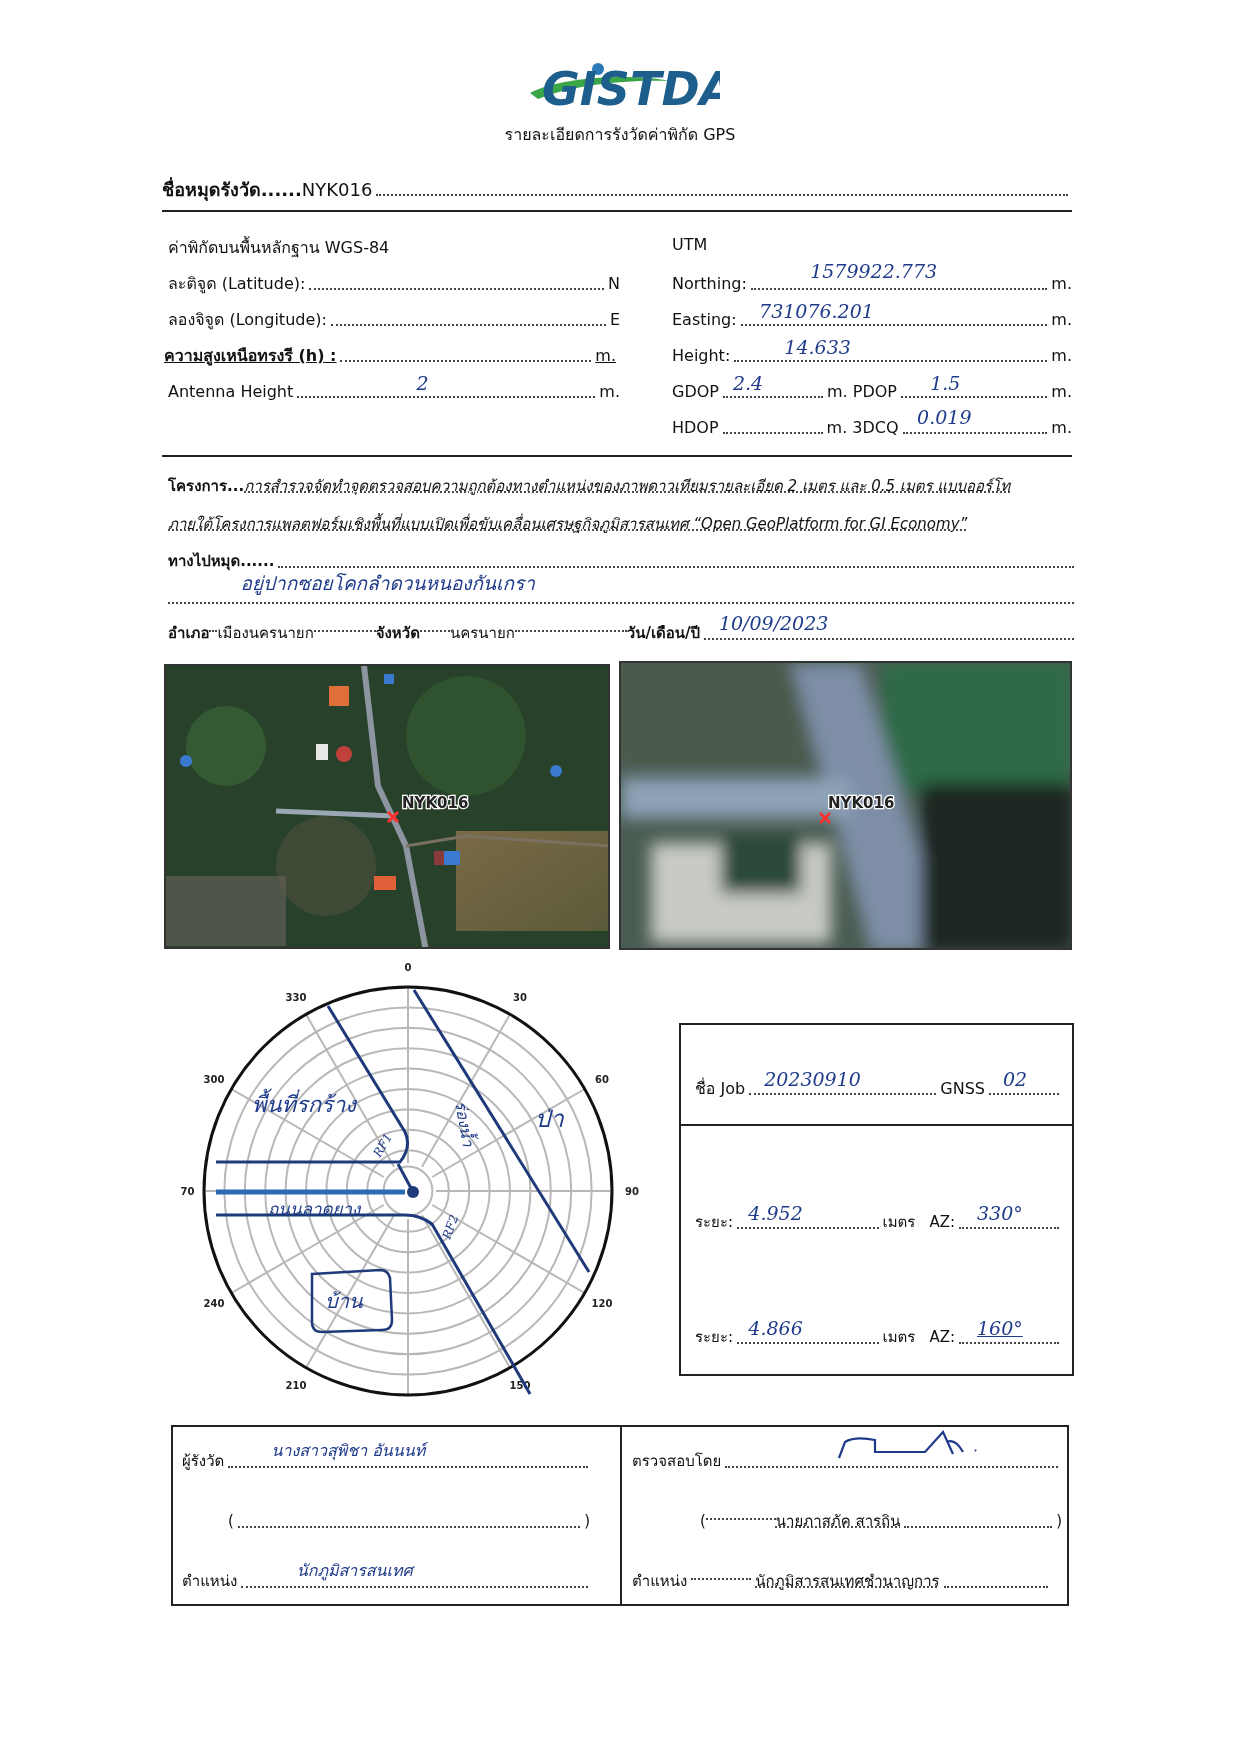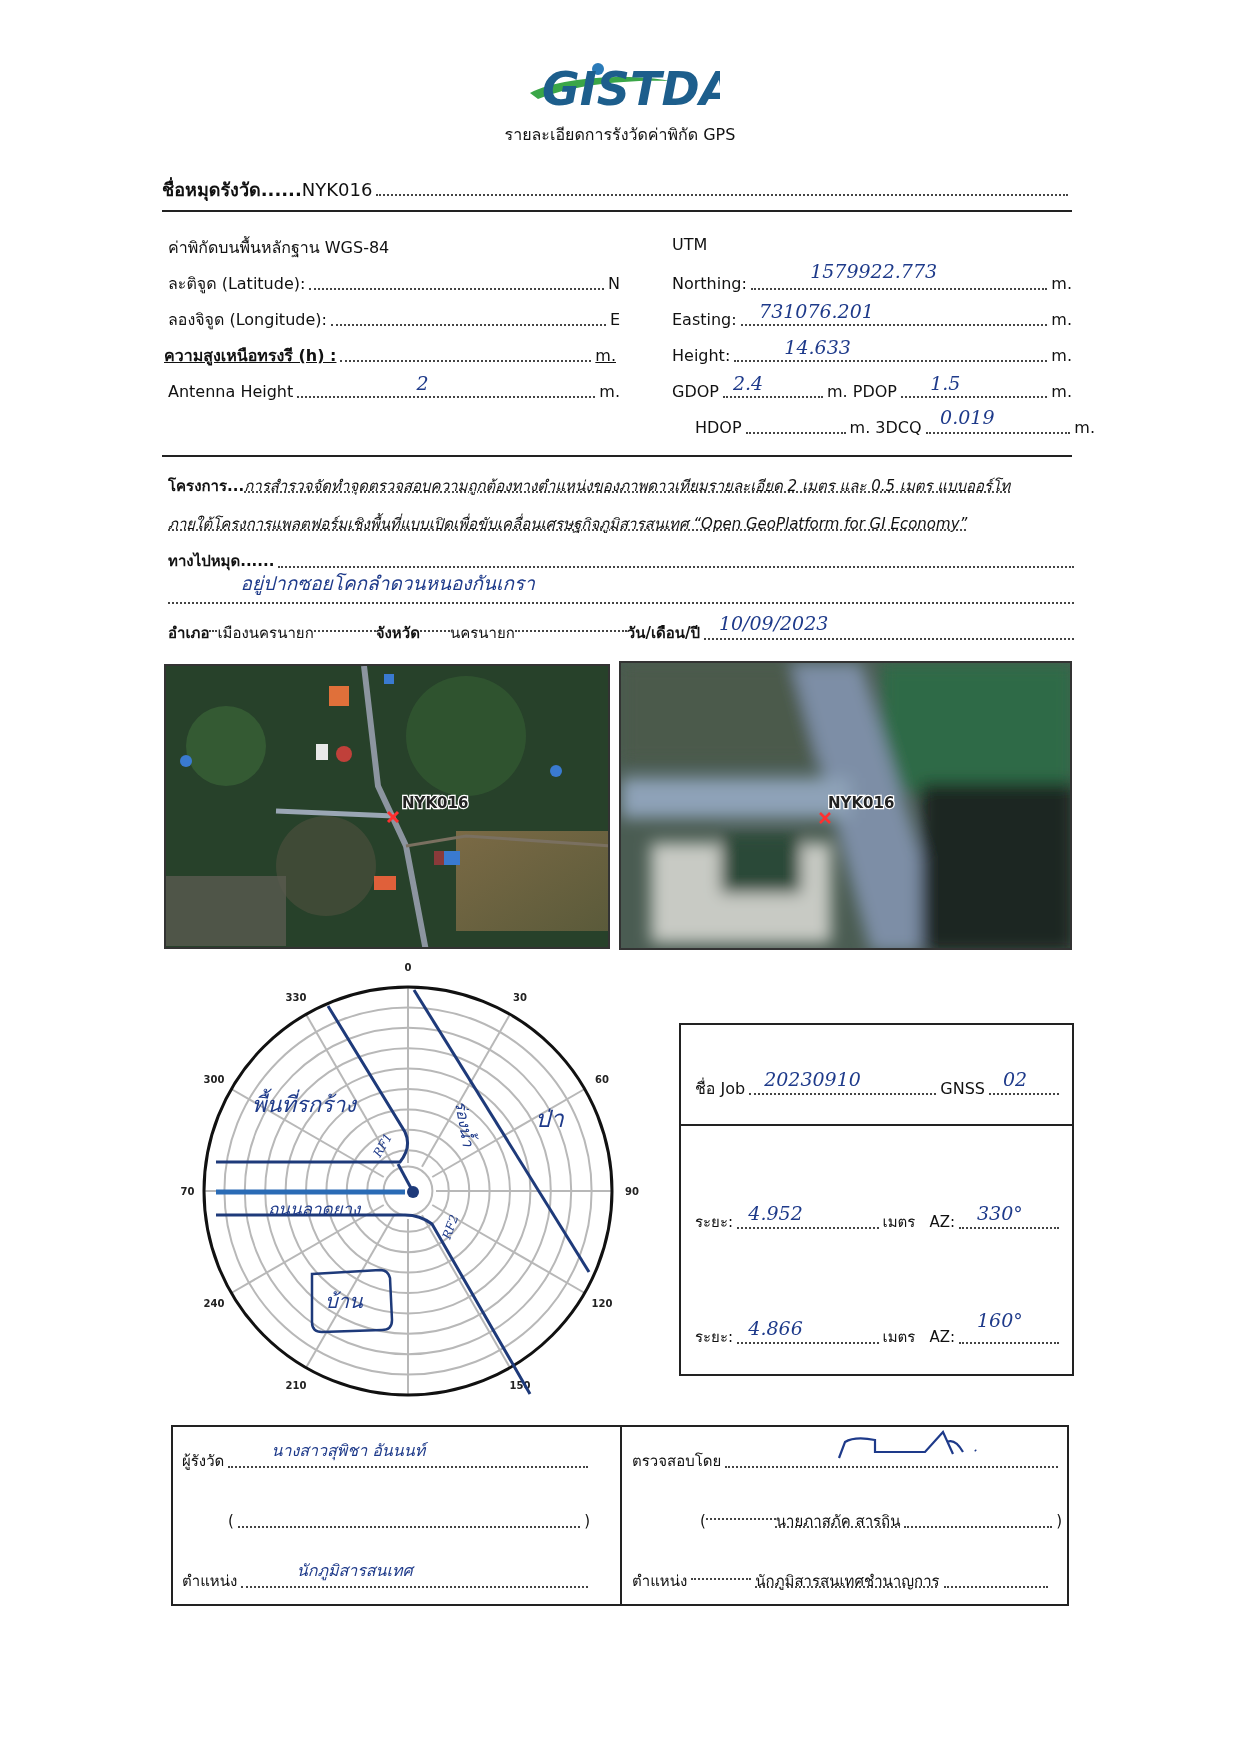--- a/index.html
+++ b/index.html
@@ -111,21 +111,21 @@
   <span>GDOP</span>
   <span class="fill" style="flex:0 0 100px;">
       <span class="val hand" style="left:10%;">2.4</span>
     </span>
   <span>m. PDOP</span>
   <span class="fill">
       <span class="val hand" style="left:20%;">1.5</span>
     </span>
   <span>m.</span>
 </div>
-<div class="field-row" style="left:672px; top:414px; width:400px;margin-left:23px;">
+<div class="field-row" style="left:672px; top:414px; width:400px;">
   <span>HDOP</span>
   <span class="fill" style="flex:0 0 100px;">
       <span class="val hand"></span>
     </span>
   <span>m. 3DCQ</span>
   <span class="fill">
       <span class="val hand" style="left:10%; bottom:4px;">0.019</span>
     </span>
   <span>m.</span>
 </div>
@@ -307,21 +307,21 @@
       </span>
   </div>
   <div class="field-row" style="left:14px; top:199px; width:368px; font-size:15px;">
     <span>ระยะ:</span>
     <span class="fill">
         <span class="val hand" style="left:8%; bottom:3px;">4.866</span>
       </span>
     <span>เมตร</span>
     <span style="margin-left:14px;">AZ:</span>
     <span class="fill" style="flex:0 0 100px;">
-        <span class="val hand" style="left:18%; bottom:11px;">160°</span>
+        <span class="val hand" style="left:18%; bottom:3px;text-decoration:underline;">160°</span>
       </span>
   </div>
 </div>
 
 <div id="sign-box" class="abs"></div>
 <div id="sign-divider" class="abs"></div>
 
 <div class="field-row" style="left:182px; top:1448px; width:410px; font-size:15px;">
   <span>ผู้รังวัด</span>
   <span class="fill">

